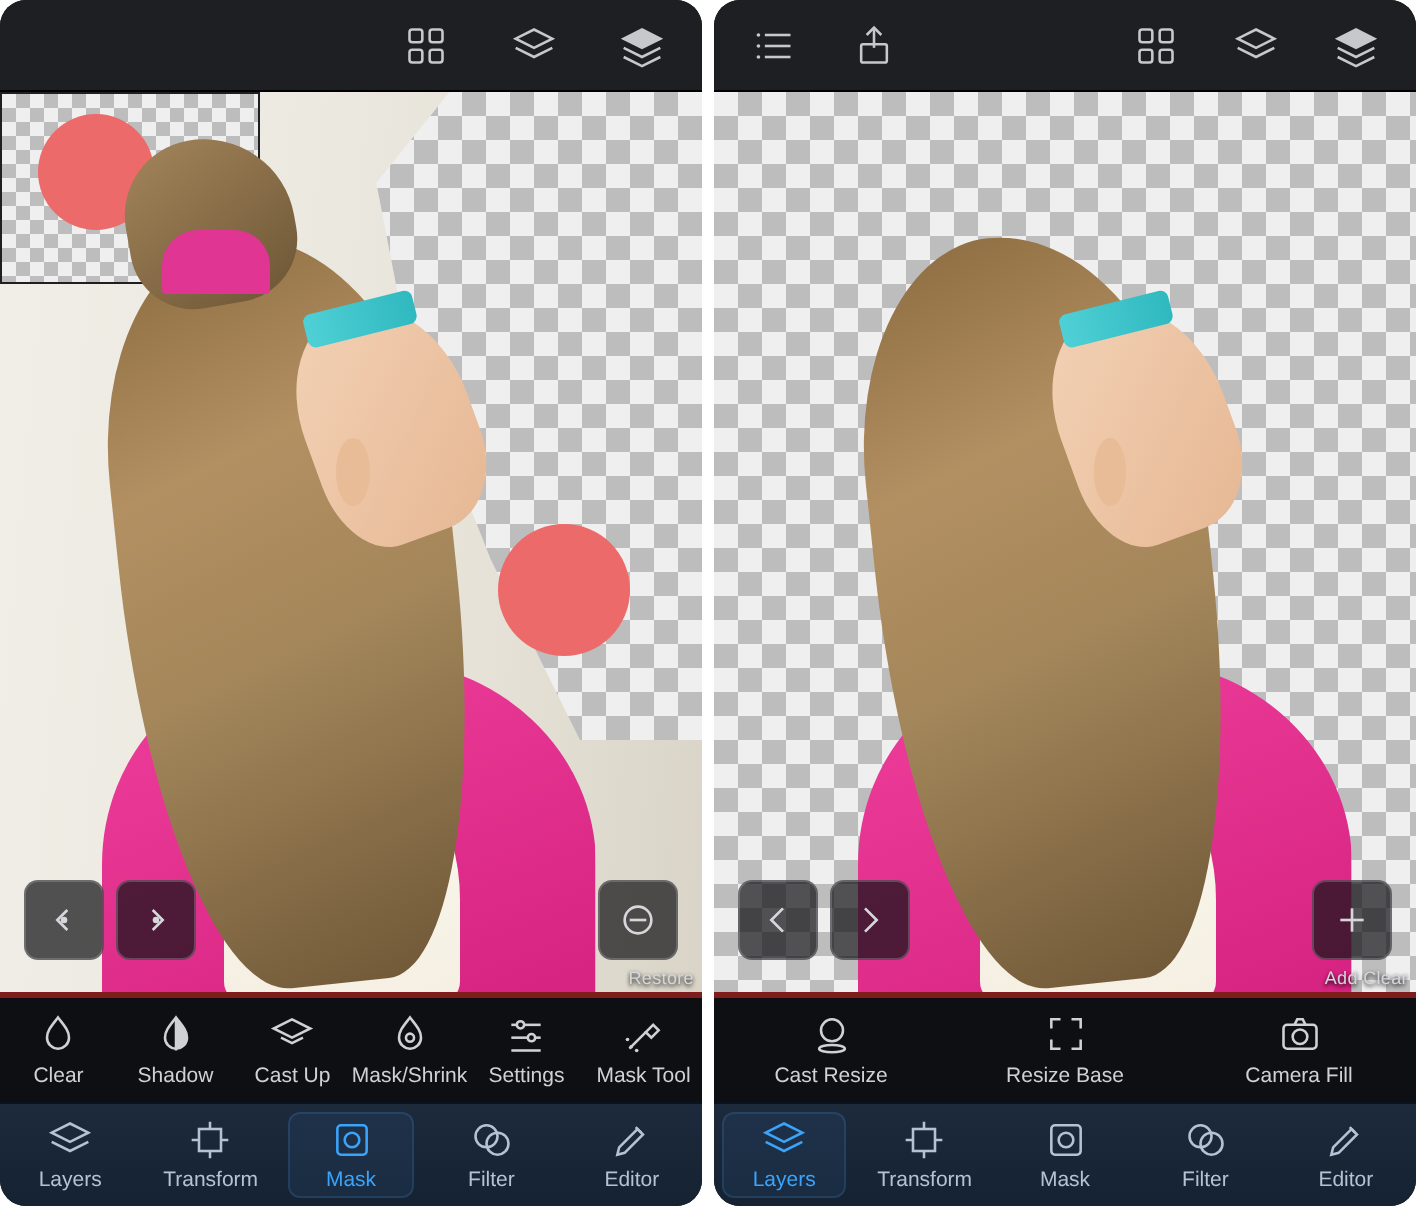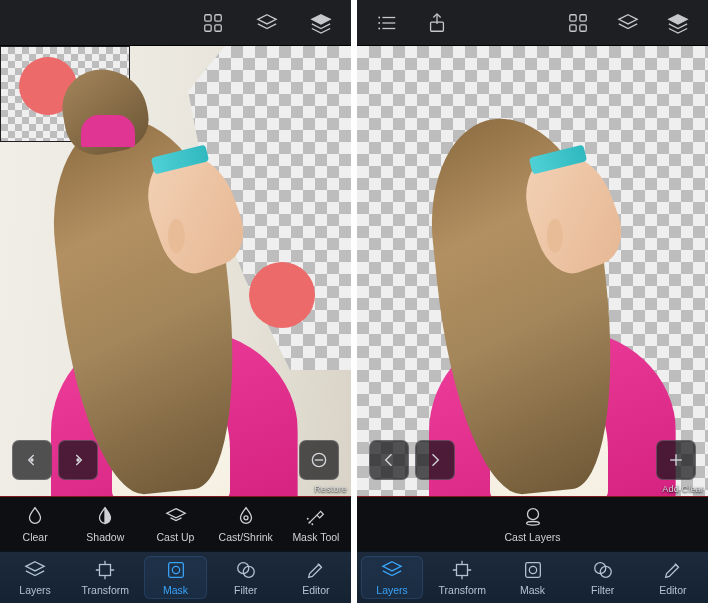--- a/index.html
+++ b/index.html
@@ -1,18 +1,18 @@
 <!DOCTYPE html>
 <html><head>
 <meta charset="utf-8">
 <style>
   * { box-sizing: border-box; margin: 0; padding: 0; }
   html, body { width: 708px; height: 603px; background: #fff; font-family: -apple-system, Helvetica, Arial, sans-serif; overflow: hidden; }
   .wrap { display: flex; gap: 6px; padding: 0; width: 708px; height: 603px; }
-  .pane { position: relative; flex: 1 1 0; background: #000000; display: flex; flex-direction: column; border-radius: 0; overflow: hidden; }
+  .pane { position: relative; flex: 1 1 0; background: #000000; display: flex; flex-direction: column; border-radius: 13px; overflow: hidden; }
 
   
   .topbar { height: 46px; background: #1e1f22; display: flex; align-items: center; justify-content: flex-end; gap: 30px; padding: 0 18px; border-bottom: 1px solid #000; }
   .topbar .spacer { flex: 1; }
   .top-icon { width: 24px; height: 24px; display: flex; align-items: center; justify-content: center; color: #c6c8cc; cursor: pointer; }
   .top-icon svg { width: 22px; height: 22px; stroke: #c6c8cc; fill: none; stroke-width: 1.4; }
 
   
   .canvas { position: relative; flex: 1; overflow: hidden; }
   .checker {
@@ -111,21 +111,21 @@
   .fb-next   { left: 58px;  bottom: 16px; }
   .fb-add    { right: 12px; bottom: 16px; }
   .tiny-label {
     position:absolute; right: 4px; bottom: 2px;
     color:#d5d7db; font-size:9px; letter-spacing:.02em;
     text-shadow:0 1px 2px #000;
   }
 
   
   .toolrow {
-    height: 55px; background: #0e0f12; display:flex; border-top:1px solid #7f1d1d;
+    height: 55px; background: #0e0f12; display:flex; border-top:3px solid #7f1d1d;
   }
   .tool {
     flex:1; display:flex; flex-direction:column; align-items:center; justify-content:center;
     gap:4px; color:#cfd1d5; font-size:10.5px; cursor:pointer;
   }
   .tool svg { width:22px; height:22px; stroke:#cfd1d5; fill:none; stroke-width:1.4; }
 
   
   .tabbar {
     height: 52px; background: linear-gradient(#1d2a3b,#152232); display:flex;
@@ -234,21 +234,31 @@
             <polygon points="12,4 22,9 12,14 2,9"></polygon>
             <polyline points="6,14 12,17 18,14"></polyline>
           </svg>
         <span>Cast Up</span>
       </div>
       <div class="tool">
         <svg viewBox="0 0 24 24">
             <path d="M12 3c3 4 6 7 6 11a6 6 0 0 1-12 0c0-4 3-7 6-11z"></path>
             <circle cx="12" cy="14" r="2.2"></circle>
           </svg>
-        <span>Cast/Shrink</span>
+        <span>Mask/Shrink</span>
+      </div>
+      <div class="tool">
+        <svg viewBox="0 0 24 24">
+            <line x1="4" y1="7" x2="20" y2="7"></line>
+            <circle cx="9" cy="7" r="2" fill="#0e0f12"></circle>
+            <line x1="4" y1="14" x2="20" y2="14"></line>
+            <circle cx="15" cy="14" r="2" fill="#0e0f12"></circle>
+            <line x1="4" y1="21" x2="20" y2="21"></line>
+          </svg>
+        <span>Settings</span>
       </div>
       <div class="tool">
         <svg viewBox="0 0 24 24">
             <path d="M4 20l9-9"></path>
             <path d="M13 11l4-4 3 3-4 4z"></path>
             <circle cx="5" cy="19" r="1" fill="#cfd1d5" stroke="none"></circle>
             <circle cx="3" cy="15" r="1" fill="#cfd1d5" stroke="none"></circle>
             <circle cx="8" cy="21" r="1" fill="#cfd1d5" stroke="none"></circle>
           </svg>
         <span>Mask Tool</span>
@@ -366,21 +376,38 @@
       </div>
       <div class="tiny-label">Add Clear</div>
     </div>
 
     <div class="toolrow">
       <div class="tool">
         <svg viewBox="0 0 24 24">
             <circle cx="12" cy="10" r="6"></circle>
             <ellipse cx="12" cy="20" rx="7" ry="2"></ellipse>
           </svg>
-        <span>Cast Layers</span>
+        <span>Cast Resize</span>
+      </div>
+      <div class="tool">
+        <svg viewBox="0 0 24 24">
+            <path d="M4 9V4h5"></path>
+            <path d="M20 15v5h-5"></path>
+            <path d="M20 9V4h-5"></path>
+            <path d="M4 15v5h5"></path>
+          </svg>
+        <span>Resize Base</span>
+      </div>
+      <div class="tool">
+        <svg viewBox="0 0 24 24">
+            <rect x="3" y="7" width="18" height="13" rx="2"></rect>
+            <circle cx="12" cy="13.5" r="4"></circle>
+            <path d="M9 7l1.5-3h3L15 7"></path>
+          </svg>
+        <span>Camera Fill</span>
       </div>
     </div>
 
     <div class="tabbar">
       <div class="tab active">
         <svg viewBox="0 0 24 24">
             <polygon points="12,3 22,8 12,13 2,8"></polygon>
             <polyline points="2,13 12,18 22,13"></polyline>
           </svg>
         <span>Layers</span>

